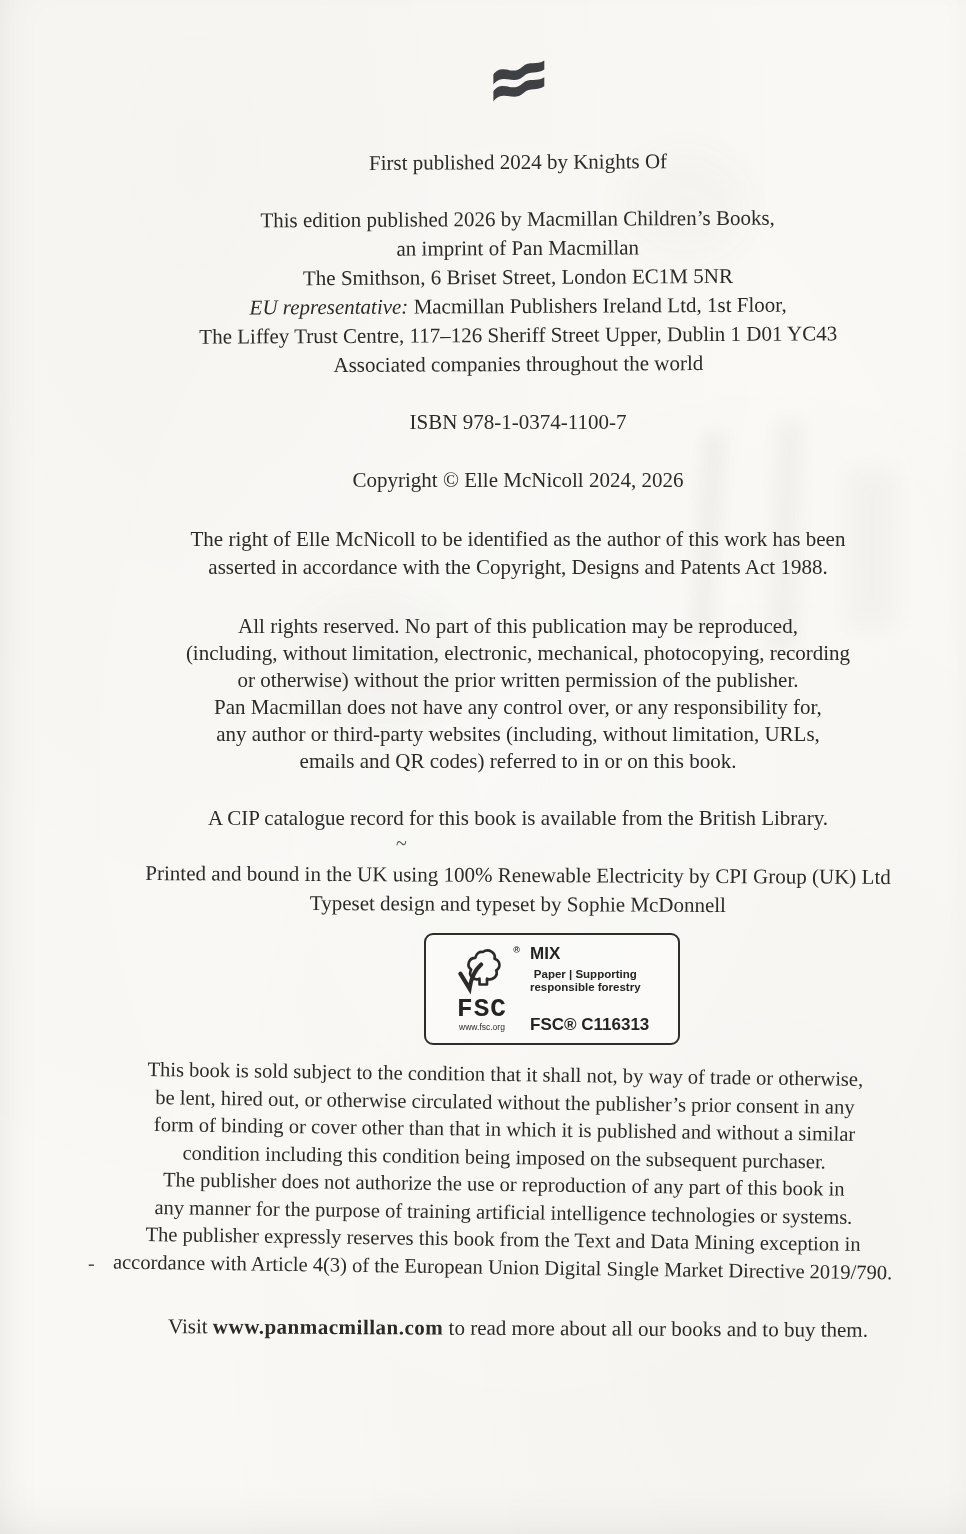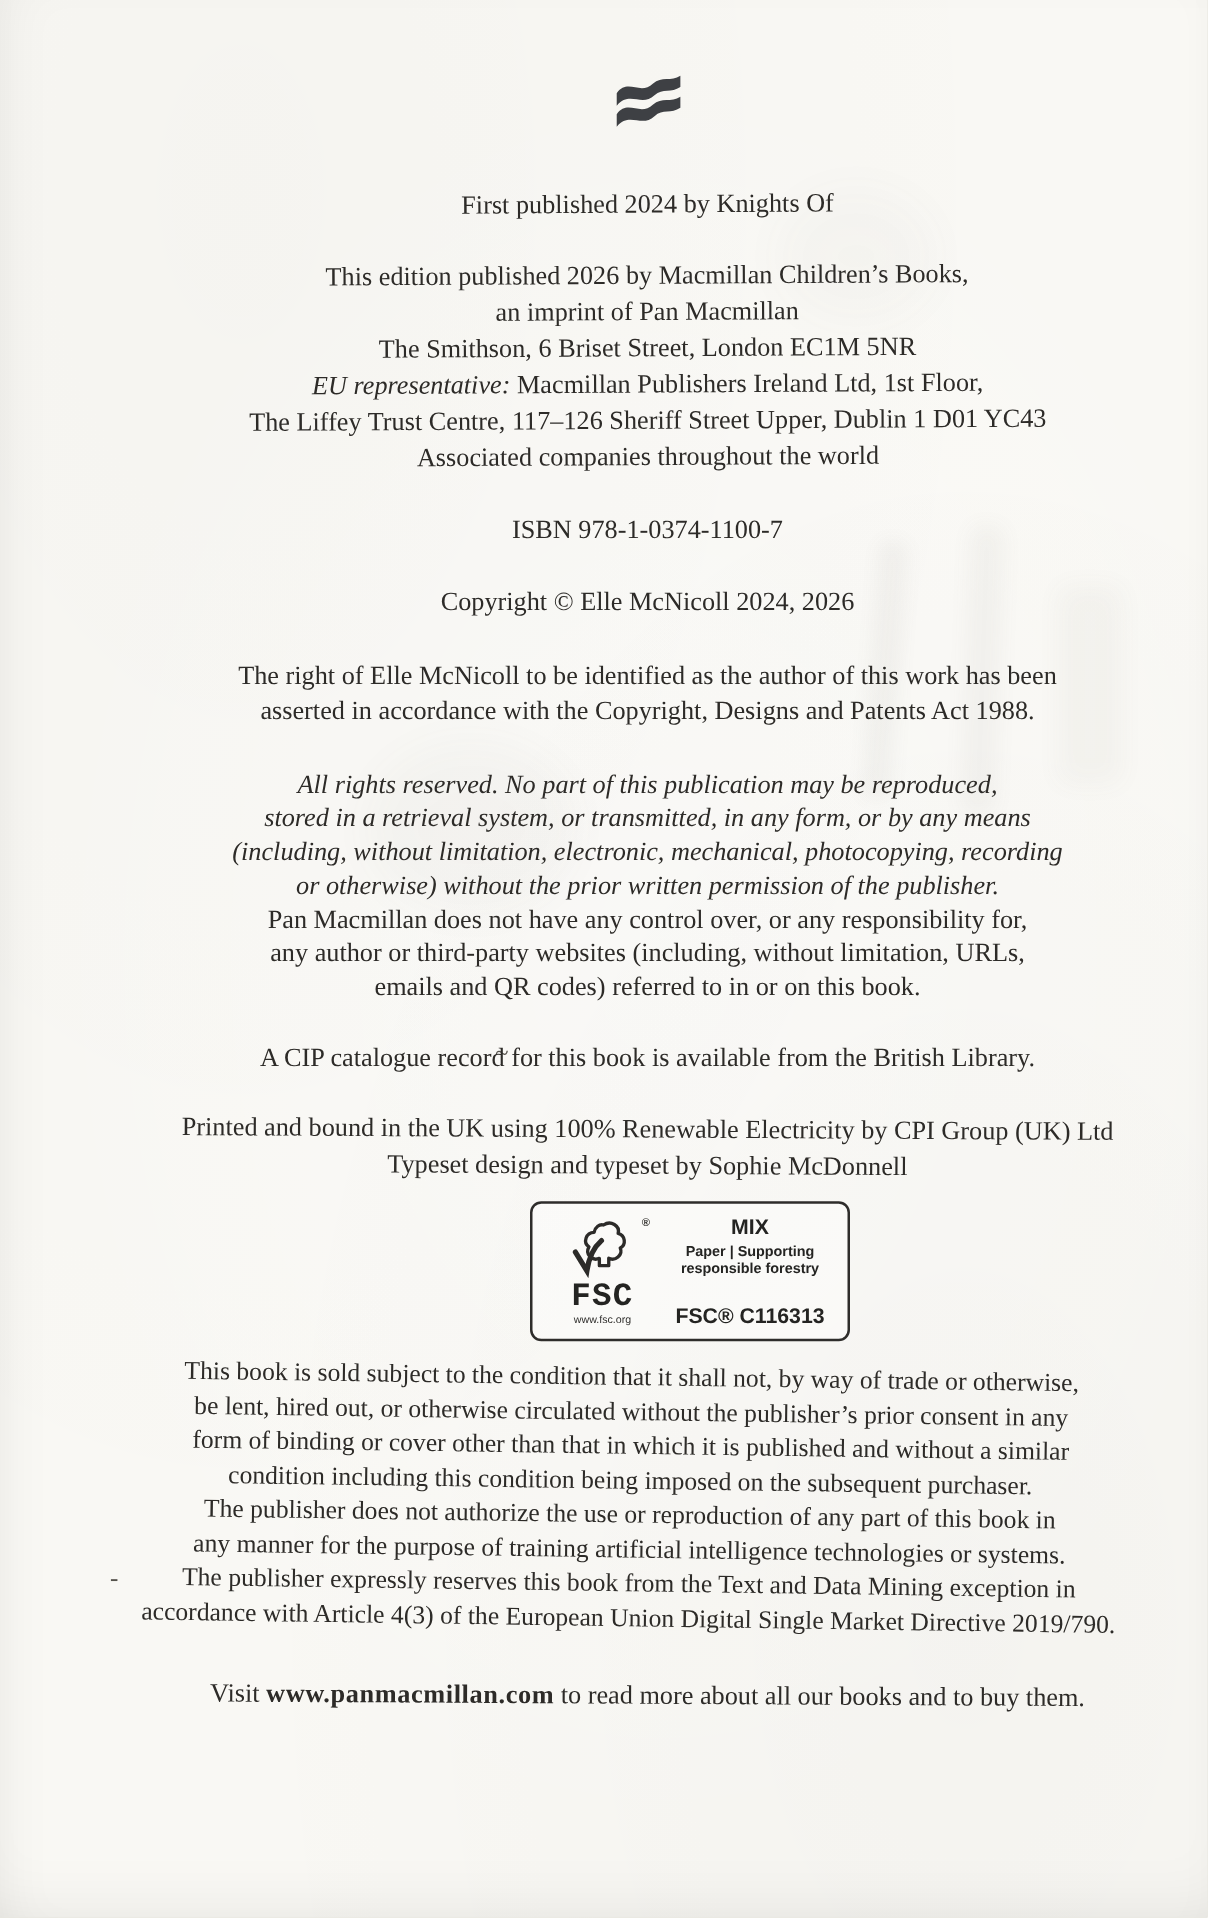--- a/index.html
+++ b/index.html
@@ -21,21 +21,21 @@
   }
   .content{position:relative;width:896px;margin:0 0 0 70px;text-align:center;}
   .line{white-space:nowrap;}
   .logo-wrap{margin-top:60px;display:flex;justify-content:center;}
   .first-published{margin-top:38px;font-size:21px;line-height:26px;transform:rotate(-0.35deg);}
   .edition{margin-top:30px;font-size:21px;line-height:29px;transform:rotate(-0.3deg);}
   .edition em{font-style:italic;}
   .isbn{margin-top:30px;font-size:21px;line-height:26px;}
   .copyright{margin-top:32px;font-size:21px;line-height:26px;}
   .author-rights{margin-top:32px;font-size:21px;line-height:28px;}
-  .all-rights{margin-top:32px;font-size:21px;line-height:27px;font-style:italic;}
+  .all-rights{margin-top:32px;font-size:21px;line-height:27px;}
   .third-party{font-size:21px;line-height:27px;}
   .impression{margin-top:32px;font-size:21px;line-height:26px;letter-spacing:3px;}
   .cip{margin-top:30px;font-size:21px;line-height:26px;}
   .production{margin-top:30px;font-size:21px;line-height:29px;transform:rotate(0.3deg);}
   .conditions{margin-top:16px;margin-left:-28px;font-size:20.5px;line-height:27.5px;transform:rotate(0.8deg);}
   .visit{margin-top:34px;font-size:21px;line-height:26px;transform:rotate(0.3deg);}
   .visit b{font-weight:bold;letter-spacing:0.5px;}
 
   
   .fsc-label{
@@ -47,21 +47,21 @@
     background:rgba(255,255,255,0.35);
     display:flex;align-items:center;
     font-family:"Liberation Sans","DejaVu Sans",sans-serif;
     text-align:center;
   }
   .fsc-left{width:96px;padding-left:8px;display:flex;flex-direction:column;align-items:center;}
   .fsc-tree{position:relative;height:50px;}
   .fsc-reg{position:absolute;top:-2px;right:-10px;font-size:9px;font-weight:bold;}
   .fsc-brand{font-family:Liberation Mono, monospace;font-weight:bold;font-size:26px;line-height:24px;letter-spacing:1px;color:#242422;}
   .fsc-url{font-size:8.5px;color:#2e2d2b;margin-top:1px;}
-  .fsc-right{flex:1;padding-right:8px;display:flex;flex-direction:column;align-items:center;color:#242422;}
+  .fsc-right{flex:1;padding-right:8px;display:flex;flex-direction:column;align-items:flex-start;color:#242422;}
   .fsc-mix{font-weight:bold;font-size:17px;margin-bottom:4px;}
   .fsc-tagline{font-weight:bold;font-size:11.5px;line-height:13.5px;}
   .fsc-license{font-weight:bold;font-size:17px;margin-top:20px;}
 
   
   .artifact{position:absolute;font-size:20px;color:#55524c;}
   .art-tilde{left:396px;top:832px;}
   .art-dash{left:88px;top:1252px;}
   .ghost{position:absolute;background:#6b675e;border-radius:8px;pointer-events:none;}
   .g1{left:696px;top:432px;width:24px;height:208px;opacity:.055;filter:blur(7px);transform:rotate(4deg);}
@@ -112,21 +112,20 @@
 
     <div class="copyright line">Copyright © Elle McNicoll 2024, 2026</div>
 
     <div class="author-rights">
       <div class="line">The right of Elle McNicoll to be identified as the author of this work has been</div>
       <div class="line">asserted in accordance with the Copyright, Designs and Patents Act 1988.</div>
     </div>
 
     <div class="all-rights">
       <div class="line">All rights reserved. No part of this publication may be reproduced,</div>
-      <div class="line">stored in a retrieval system, or transmitted, in any form, or by any means</div>
       <div class="line">(including, without limitation, electronic, mechanical, photocopying, recording</div>
       <div class="line">or otherwise) without the prior written permission of the publisher.</div>
     </div>
 
     <div class="third-party">
       <div class="line">Pan Macmillan does not have any control over, or any responsibility for,</div>
       <div class="line">any author or third-party websites (including, without limitation, URLs,</div>
       <div class="line">emails and QR codes) referred to in or on this book.</div>
     </div>
 

